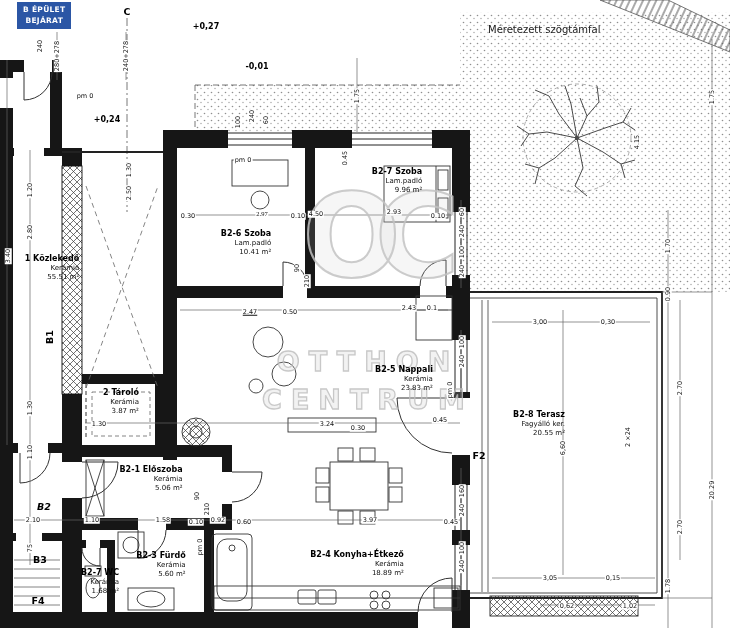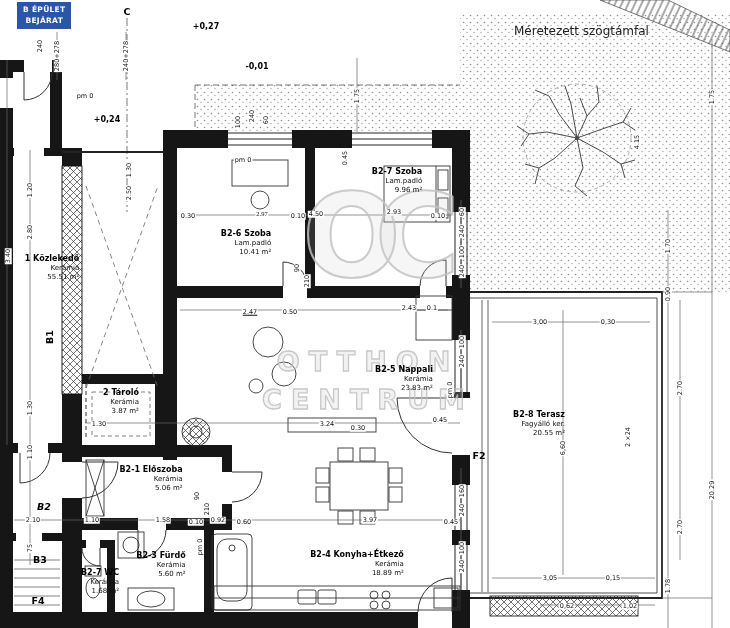--- a/index.html
+++ b/index.html
@@ -9,21 +9,21 @@
   #plan > svg{position:absolute;left:0;top:0}
   .layer{position:absolute;left:0;top:0;width:730px;height:628px;pointer-events:none}
   .dim{position:absolute;font-size:6.5px;line-height:1;color:#111;background:#fff;padding:0 1px;white-space:nowrap}
   .level{position:absolute;font-size:8px;font-weight:bold;line-height:1;color:#000;background:#fff;padding:0 1px;white-space:nowrap}
   .marker{position:absolute;font-size:9.5px;font-weight:bold;line-height:1;color:#000;white-space:nowrap}
   .room{position:absolute;text-align:right;line-height:1.3;white-space:nowrap}
   .room .rname{display:block;font-size:8px;font-weight:bold;color:#000}
   .room .rfin,.room .rarea{display:block;font-size:7px;color:#111}
   #badge{position:absolute;left:17px;top:2px;background:var(--badge_bg,#2b56a5);color:#fff;
          font-size:7.5px;font-weight:bold;text-align:center;padding:3px 6px;line-height:1.4;letter-spacing:.3px}
-  #site-note{position:absolute;left:514px;top:24px;font-size:12px;color:#222;background:transparent}
+  #site-note{position:absolute;left:488px;top:24px;font-size:10px;color:#222;background:transparent}
   #watermark{position:absolute;left:0;top:0;width:730px;height:628px;pointer-events:none;opacity:.85}
   .wm-logo{position:absolute;left:283px;top:178px;width:170px;text-align:center;font-size:116px;font-weight:bold;
            letter-spacing:-26px;line-height:1;color:rgba(200,200,200,0.18);-webkit-text-stroke:2px #c3c3c3}
   .wm-line{position:absolute;left:238px;width:260px;text-align:center;font-weight:bold;font-size:27px;
            letter-spacing:9px;line-height:1;color:rgba(195,195,195,0.25);-webkit-text-stroke:1.3px #bfbfbf}
   #wm-l1{top:348px}
   #wm-l2{top:386px}
 </style>
 </head>
 <body>

